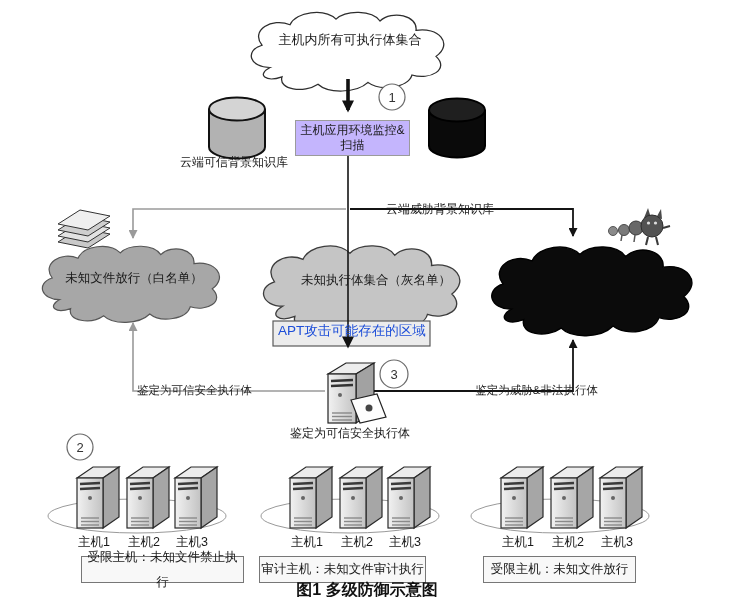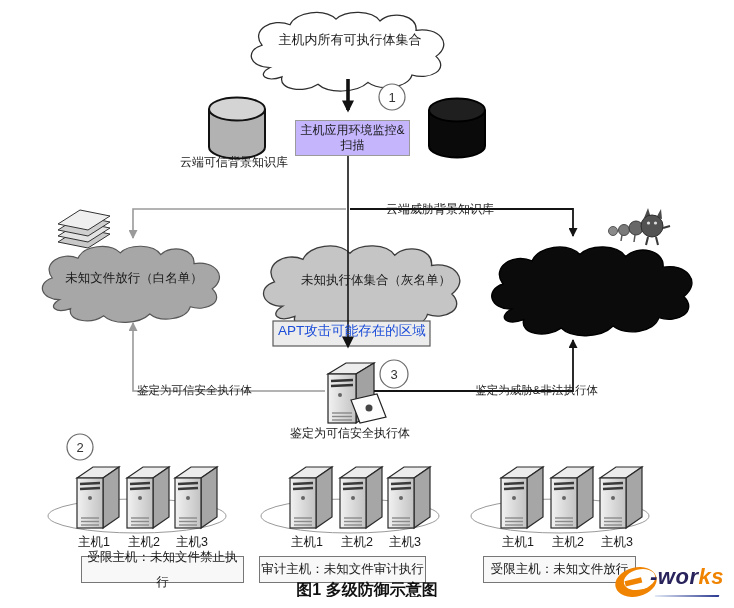--- a/index.html
+++ b/index.html
@@ -192,26 +192,14 @@
   <span class="lbl fs125" style="left:490px;top:535px;width:56px;">主机1</span>
   <span class="lbl fs125" style="left:540px;top:535px;width:56px;">主机2</span>
   <span class="lbl fs125" style="left:589px;top:535px;width:56px;">主机3</span>
 
   <div class="box policy-box" style="left:57px;width:161px;margin-left:24px;">受限主机：未知文件禁止执行</div>
   <div class="box policy-box" style="left:259px;width:165px;">审计主机：未知文件审计执行</div>
   <div class="box policy-box" style="left:483px;width:151px;">受限主机：未知文件放行</div>
 
   <div class="lbl caption">图1 多级防御示意图</div>
 
-  <div class="logo">
-    <svg width="120" height="47" viewBox="0 0 120 47">
-      <defs></defs>
-      <g transform="rotate(-14 24 22)">
-        <ellipse cx="24" cy="22" rx="21" ry="14.5" fill="#f08300"></ellipse>
-        <ellipse cx="28" cy="20.5" rx="16" ry="10" fill="#ffffff"></ellipse>
-        <rect x="13" y="18.5" width="17" height="5.5" fill="#f08300"></rect>
-      </g>
-      <rect x="52" y="35" width="64" height="5.5" fill="url(#bgrad)" transform="skewX(-14)"></rect>
-    </svg>
-    <div class="logo-text"><span>-wor</span><span class="ks">ks</span></div>
-  </div>
 
 </div>
 
 </body></html>

